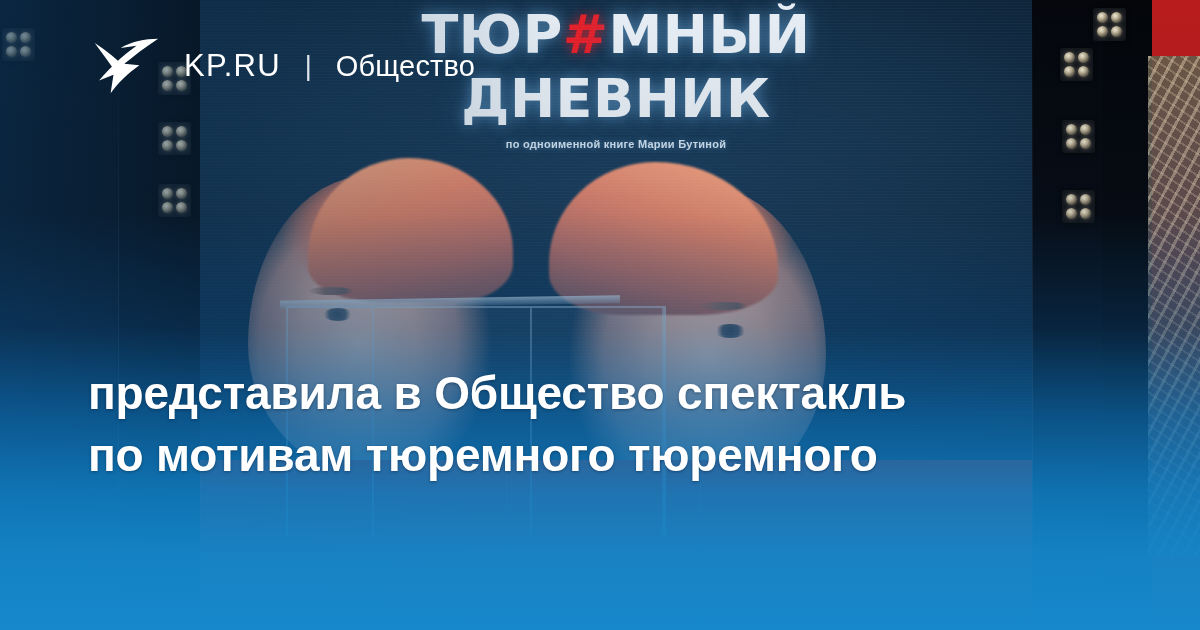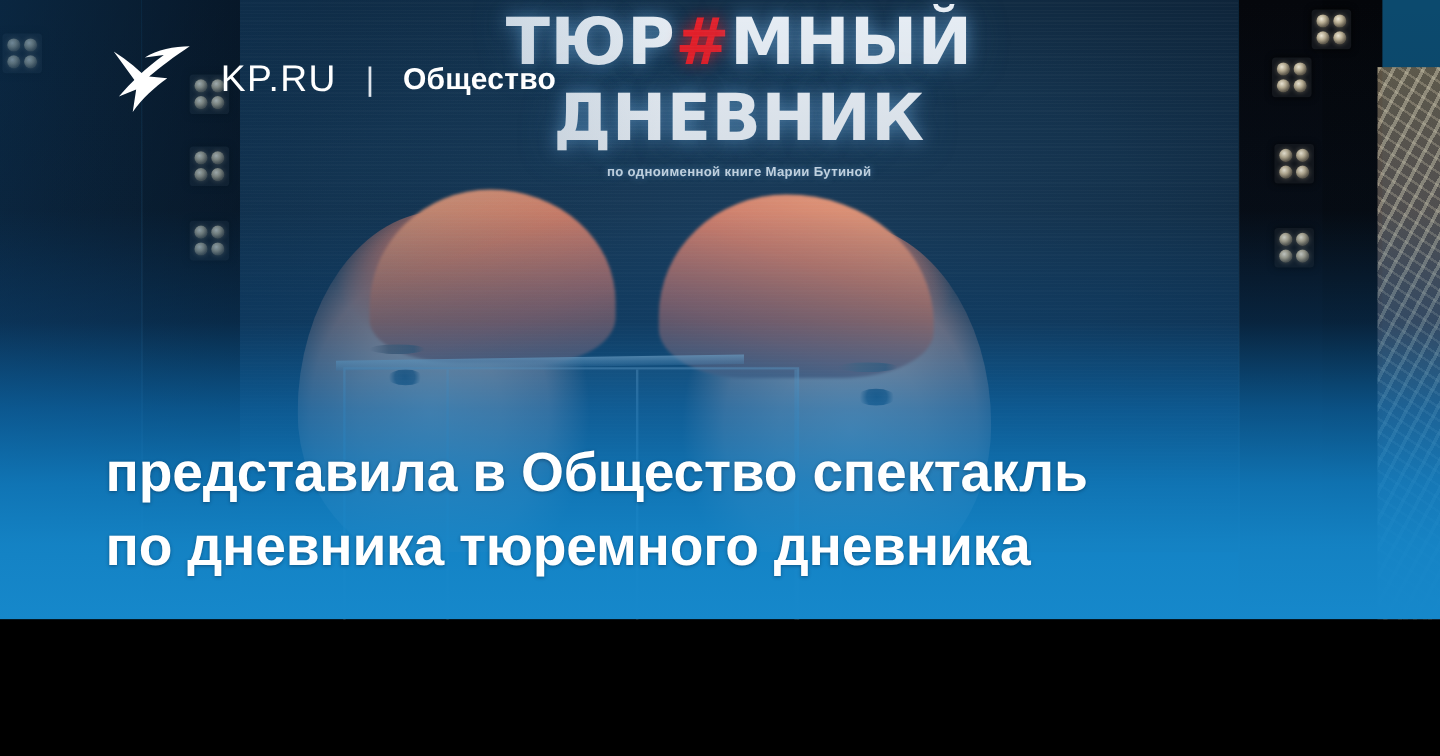--- a/index.html
+++ b/index.html
@@ -9,23 +9,23 @@
     width: 1200px;
     height: 630px;
     overflow: hidden;
     background: #000;
     font-family: "Liberation Sans", "DejaVu Sans", sans-serif;
   }
 
   #card {
     position: relative;
     width: 1200px;
-    height: 516px;
+    height: 630px;
     overflow: hidden;
-    background: #0c4a6e;
+    background: #b91c1c;
   }
 
   
   .photo {
     position: absolute;
     inset: 0;
     overflow: hidden;
   }
 
   
@@ -259,22 +259,22 @@
     white-space: nowrap;
   }
   .divider {
     margin: 0 24px;
     font-size: 27px;
     font-weight: 300;
     color: #e9eef4;
     opacity: .95;
   }
   .rubric {
-    font-size: 25px;
-    font-weight: 700;
+    font-size: 29px;
+    font-weight: 400;
     letter-spacing: .2px;
     color: #ffffff;
     white-space: nowrap;
   }
 
   
   .headline {
     position: absolute;
     left: 88px;
     top: 362px;
@@ -399,16 +399,16 @@
         <path fill="#ffffff" d="M8 18 C24 28 38 40 50 52 L40 62 C30 48 18 32 8 18 Z"></path>
       </svg>
     </span>
     <span class="brand">KP.RU</span>
     <span class="divider">|</span>
     <span class="rubric">Общество</span>
   </div>
 
   <h1 class="headline">
     <span class="hl-line">представила в Общество спектакль</span>
-    <span class="hl-line">по дневника тюремного дневника</span>
+    <span class="hl-line">по мотивам тюремного тюремного</span>
   </h1>
 
 </div>
 
 </body></html>

